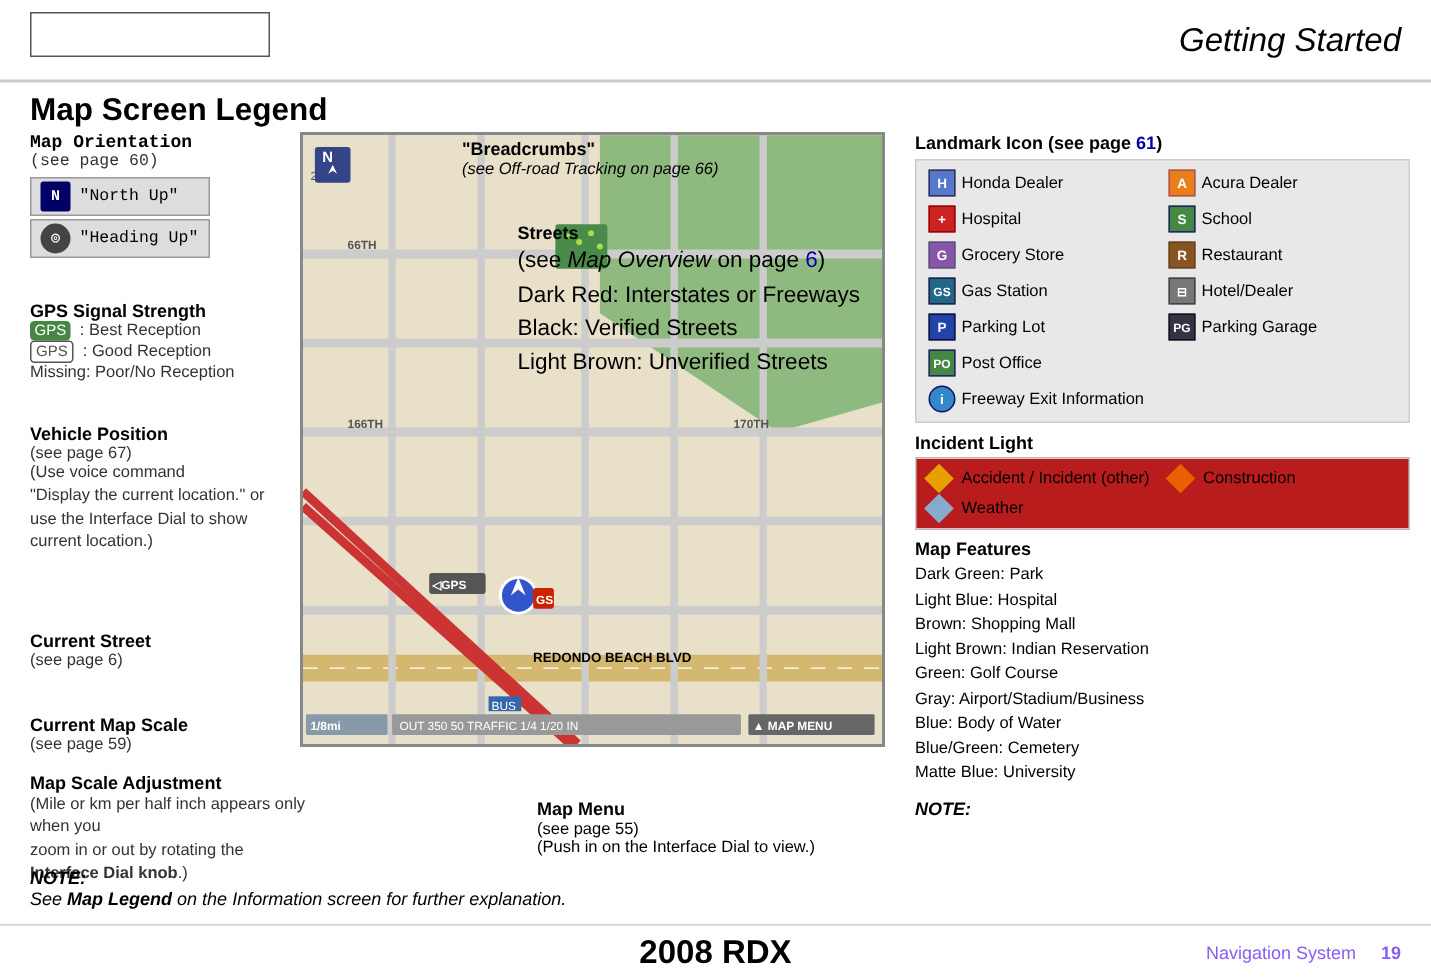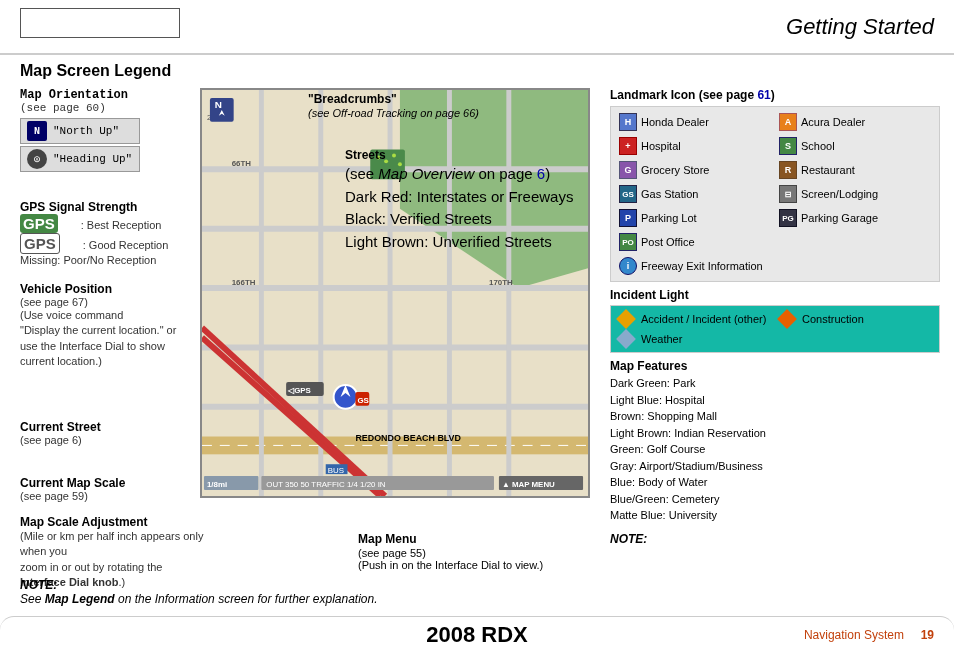--- a/index.html
+++ b/index.html
@@ -35,21 +35,21 @@
       width: 160px;
       height: 30px;
       border: 1.5px solid #555;
     }
 
     
     .section-title {
       position: absolute;
       top: 62px;
       left: 20px;
-      font-size: 16px;
+      font-size: 21px;
       font-weight: bold;
     }
 
     
     .label-block {
       position: absolute;
       left: 20px;
     }
     .label-title {
       font-weight: bold;
@@ -162,21 +162,21 @@
     .li-info { background: #3388cc; color: #fff; border-radius: 50%; border-color: #116; }
     .landmark-full { grid-column: 1 / -1; }
 
     
     .incident-section { margin-top: 6px; }
     .incident-title { font-weight: bold; font-size: 12px; margin-bottom: 3px; }
     .incident-grid {
       display: grid;
       grid-template-columns: 1fr 1fr;
       gap: 2px;
-      background: #14b8a6;
+      background: #b91c1c;
       border: 1px solid #ccc;
       padding: 4px;
     }
     .incident-item {
       display: flex;
       align-items: center;
       font-size: 11px;
       padding: 2px 4px;
     }
 
@@ -192,40 +192,39 @@
 
     
     .bottom-bar {
       position: absolute;
       bottom: 0; left: 0; right: 0;
       height: 36px;
       border-top: 1px solid #ccc;
       display: flex;
       align-items: center;
       justify-content: center;
-      border-radius: 14px;
     }
     .bottom-model {
       font-size: 22px;
       font-weight: bold;
       color: #000;
       text-align: center;
     }
 
     
     .gps-badge {
       display: inline-flex;
       align-items: center;
       background: #555;
       color: #fff;
-      font-size: 15px;
-      font-weight: bold;
+      font-size: 10px;
+      font-weight: normal;
       border-radius: 3px;
       padding: 1px 3px;
-      margin-right: 20px;
+      margin-right: 3px;
     }
     .gps-badge-green { background: #448844; }
     .gps-badge-outline { background: transparent; color: #555; border: 1px solid #555; }
   </style>
 </head>
 <body>
 
 <div class="header-bar">
   <div class="header-box"></div>
   <div class="header-title">Getting Started</div>
@@ -407,21 +406,21 @@
         <span>Restaurant</span>
       </div>
 
       <div class="landmark-item">
         <div class="landmark-icon li-teal" style="font-size:8px;">GS</div>
         <span>Gas Station</span>
       </div>
 
       <div class="landmark-item">
         <div class="landmark-icon li-gray" style="font-size:8px;">⊟</div>
-        <span>Screen/Lodging</span>
+        <span>Hotel/Dealer</span>
       </div>
       <div class="landmark-item">
         <div class="landmark-icon li-p">P</div>
         <span>Parking Lot</span>
       </div>
 
       <div class="landmark-item">
         <div class="landmark-icon li-dk" style="font-size:8px;">PG</div>
         <span>Parking Garage</span>
       </div>
@@ -480,18 +479,18 @@
 <div style="position:absolute; bottom:46px; left:20px; font-size:12px;">
   <span style="font-weight:bold; font-style:italic;">NOTE:</span>
   <br>
   <span style="font-style:italic;">
     See <strong>Map Legend</strong> <em>on the</em> Information <em>screen for further explanation.</em>
   </span>
 </div>
 
 <div class="bottom-bar">
   <div class="bottom-model">2008  RDX</div>
-  <div style="position:absolute; right:20px; bottom:10px; font-size:12px; color:#c2410c;">
+  <div style="position:absolute; right:20px; bottom:10px; font-size:12px; color:#8b5cf6;">
     <span>Navigation System</span>
     &nbsp;&nbsp;&nbsp;
     <strong>19</strong>
   </div>
 </div>
 
 </body></html>

